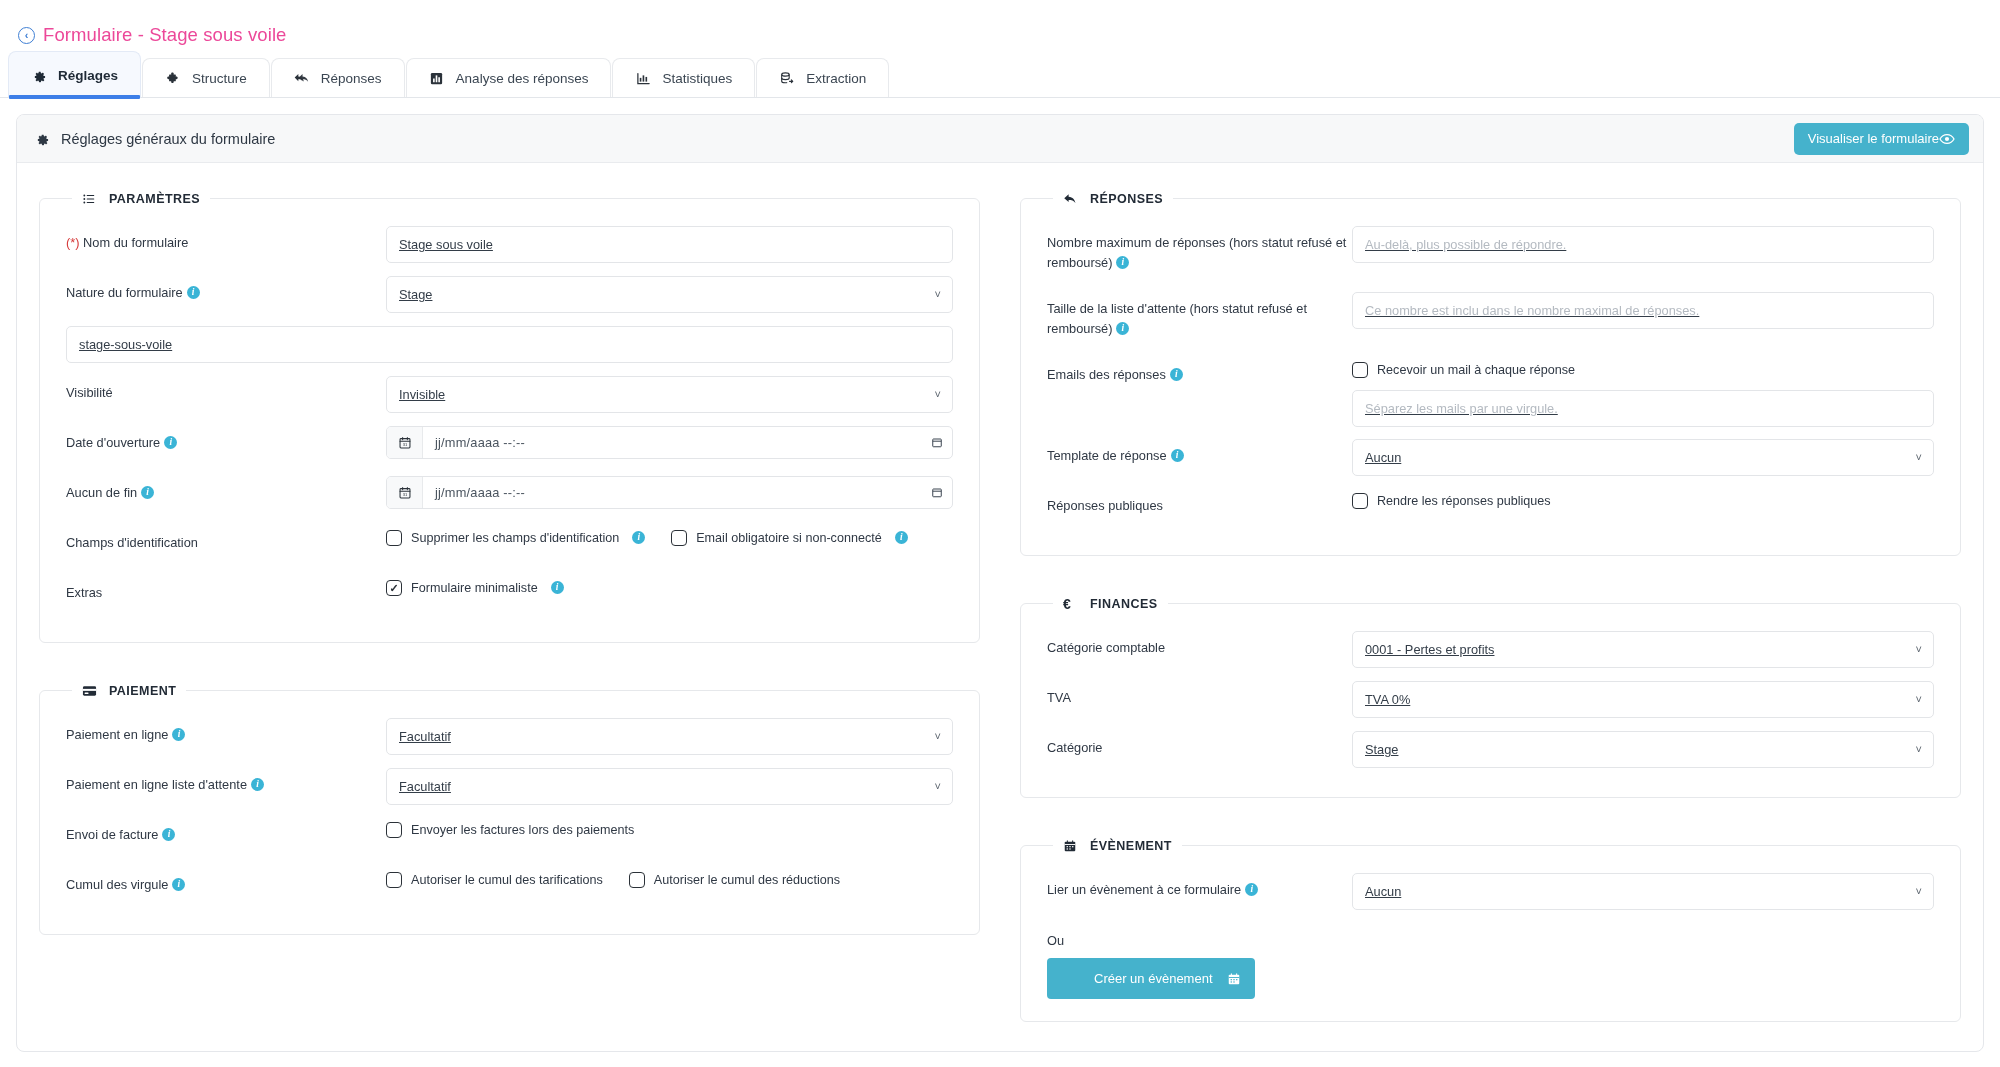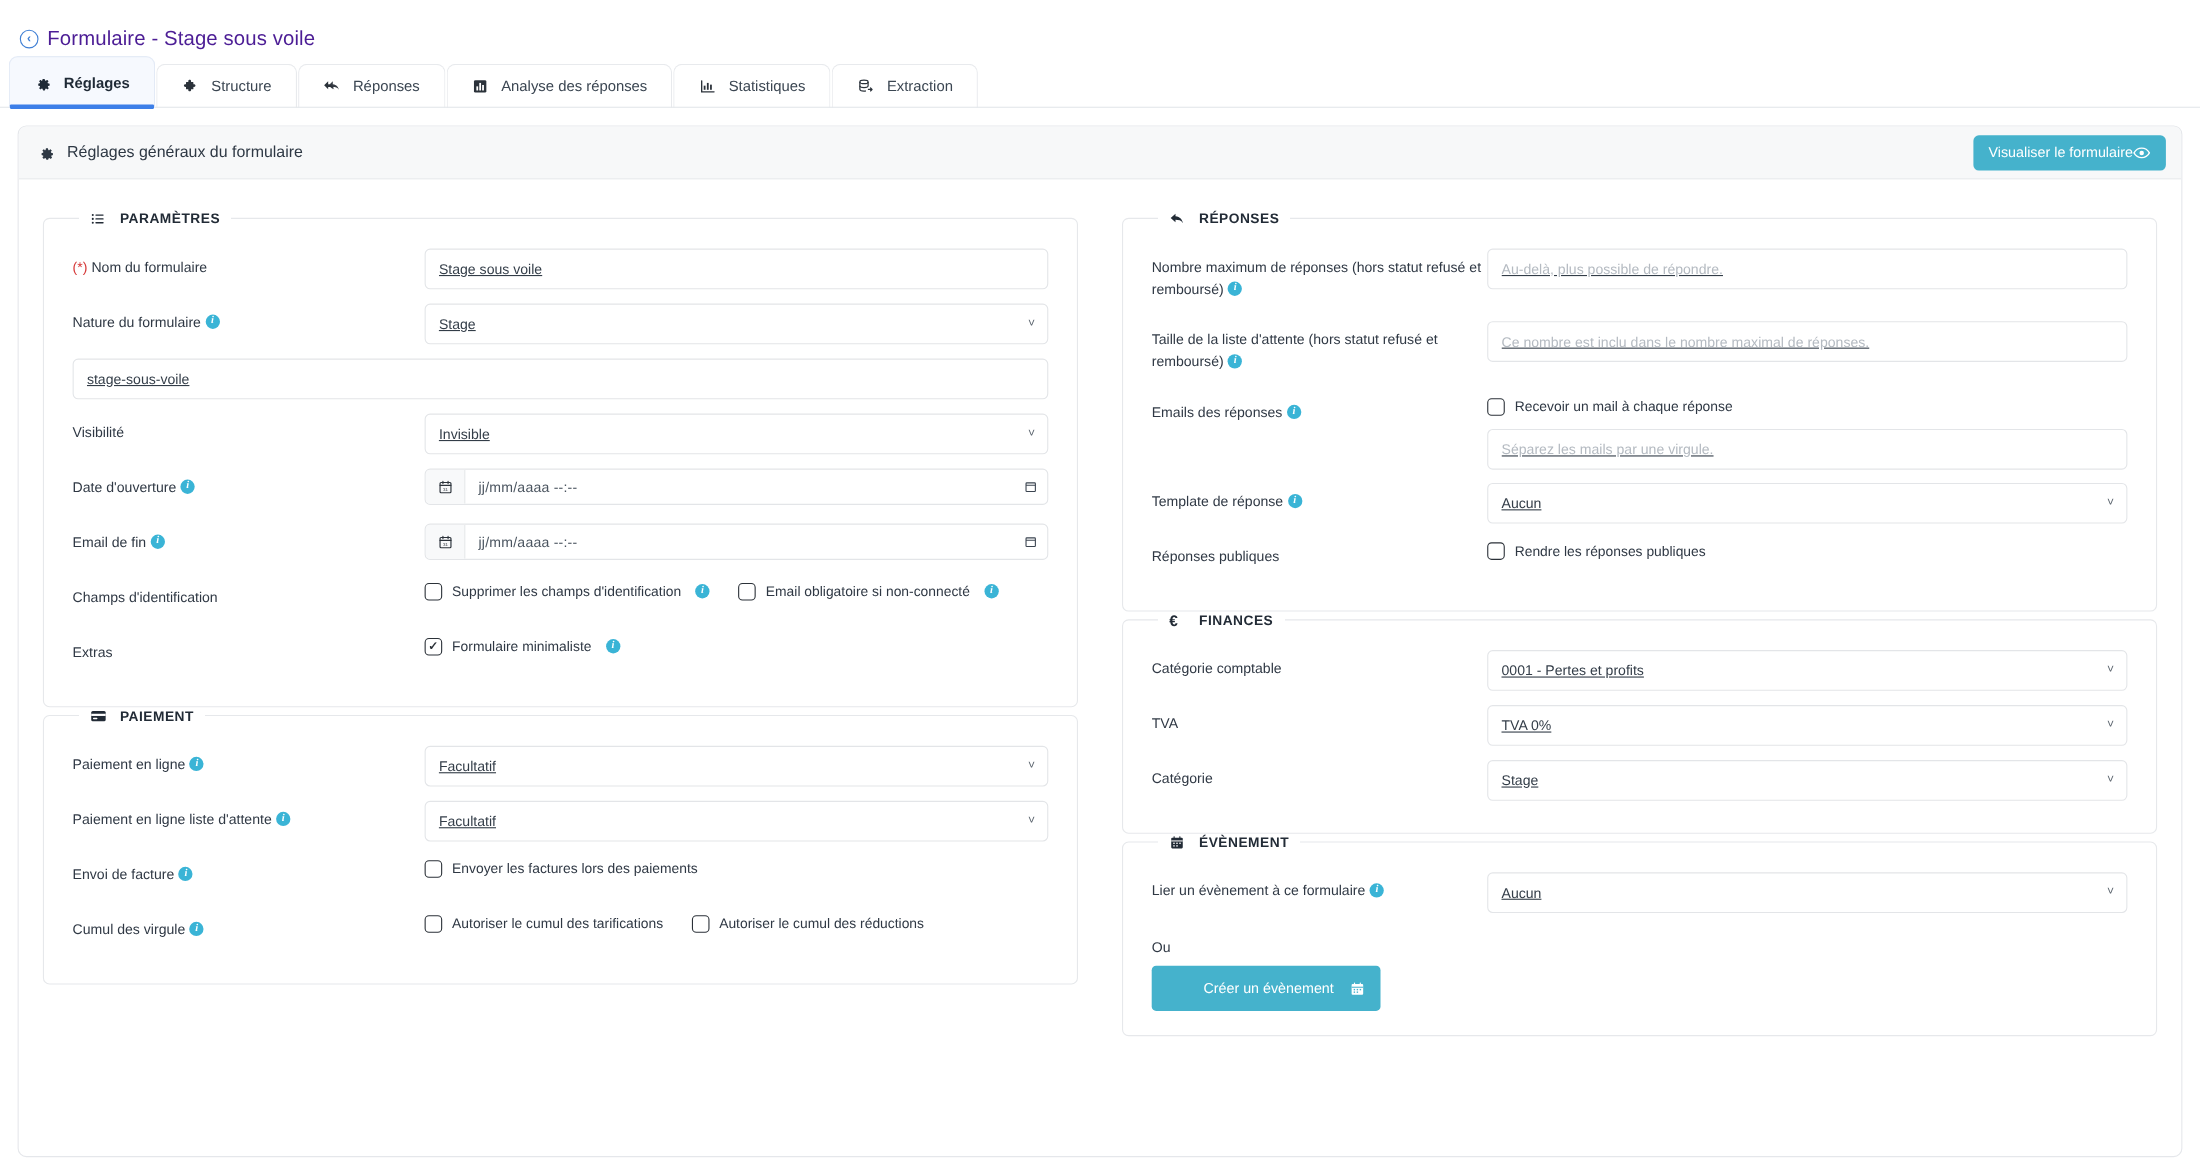--- a/index.html
+++ b/index.html
@@ -15,21 +15,21 @@
 
   
   .crumb-bar { padding: 16px 0 0 18px; display:flex; align-items:center; gap:8px; height:54px;}
   .crumb-back {
     width: 17px; height: 17px; border-radius: 50%;
     border: 1.6px solid #3f7fd4; color:#3f7fd4;
     display:flex; align-items:center; justify-content:center;
     font-size: 11px; line-height:1; font-weight:700; cursor:pointer;
     flex: 0 0 auto;
   }
-  .crumb-title { font-size: 18.5px; color:#4c1d95; letter-spacing:0.1px; }
+  .crumb-title { font-size: 18.5px; color:#ec4899; letter-spacing:0.1px; }
 
   
   .tabs {
     display:flex; align-items:flex-end; gap:1px;
     padding-left: 8px; height: 44px; position:relative;
   }
   .tabs::after{
     content:""; position:absolute; left:0; right:0; bottom:0;
     height:1px; background:#e3e6ea;
   }
@@ -70,21 +70,21 @@
     display:flex; align-items:center; gap:0; cursor:pointer;
     font-family: inherit;
   }
   .btn-primary.small { height: 41px; border-radius:4px; gap:14px;padding-left:47px; }
 
   
   .body {
     display:grid; grid-template-columns: 1fr 1fr;
     column-gap: 40px; padding: 28px 22px 0 22px;
   }
-  .col { display:flex; flex-direction:column; }
+  .col { display:flex; flex-direction:column; gap:40px; }
 
   
   fieldset.panel {
     border:1px solid #e6e8eb; border-radius:6px;
     margin:0; padding: 14px 26px 22px 26px;
   }
   fieldset.panel legend {
     padding: 0 10px; margin-left: 6px;
     display:flex; align-items:center; gap:12px;
     font-size: 12.5px; font-weight:700; letter-spacing:0.45px;
@@ -333,21 +333,21 @@
                   <svg width="12" height="13" viewBox="0 0 24 24" fill="none" stroke="#3b4450" stroke-width="2">
                     <rect x="3.5" y="5" width="17" height="15.5" rx="1.4"></rect>
                     <path d="M3.5 9.4h17"></path>
                   </svg>
                 </span>
               </div>
             </div>
           </div>
 
           <div class="row">
-            <span class="lbl"><span>Email de fin</span><span class="info">i</span></span>
+            <span class="lbl"><span>Aucun de fin</span><span class="info">i</span></span>
             <div class="ctrl">
               <div class="dateinput">
                 <span class="cal-btn">
                   <svg width="14" height="14" viewBox="0 0 24 24" fill="none" stroke="#2b323a" stroke-width="1.8">
                     <rect x="3.5" y="4.5" width="17" height="16" rx="1.6"></rect>
                     <path d="M3.5 9h17M8 2.8v3.4M16 2.8v3.4" stroke-linecap="round"></path>
                     <text x="12" y="17.4" font-size="7" fill="#2b323a" stroke="none" text-anchor="middle" font-family="Liberation Sans">31</text>
                   </svg>
                 </span>
                 <span class="dval">jj/mm/aaaa --:--</span>

